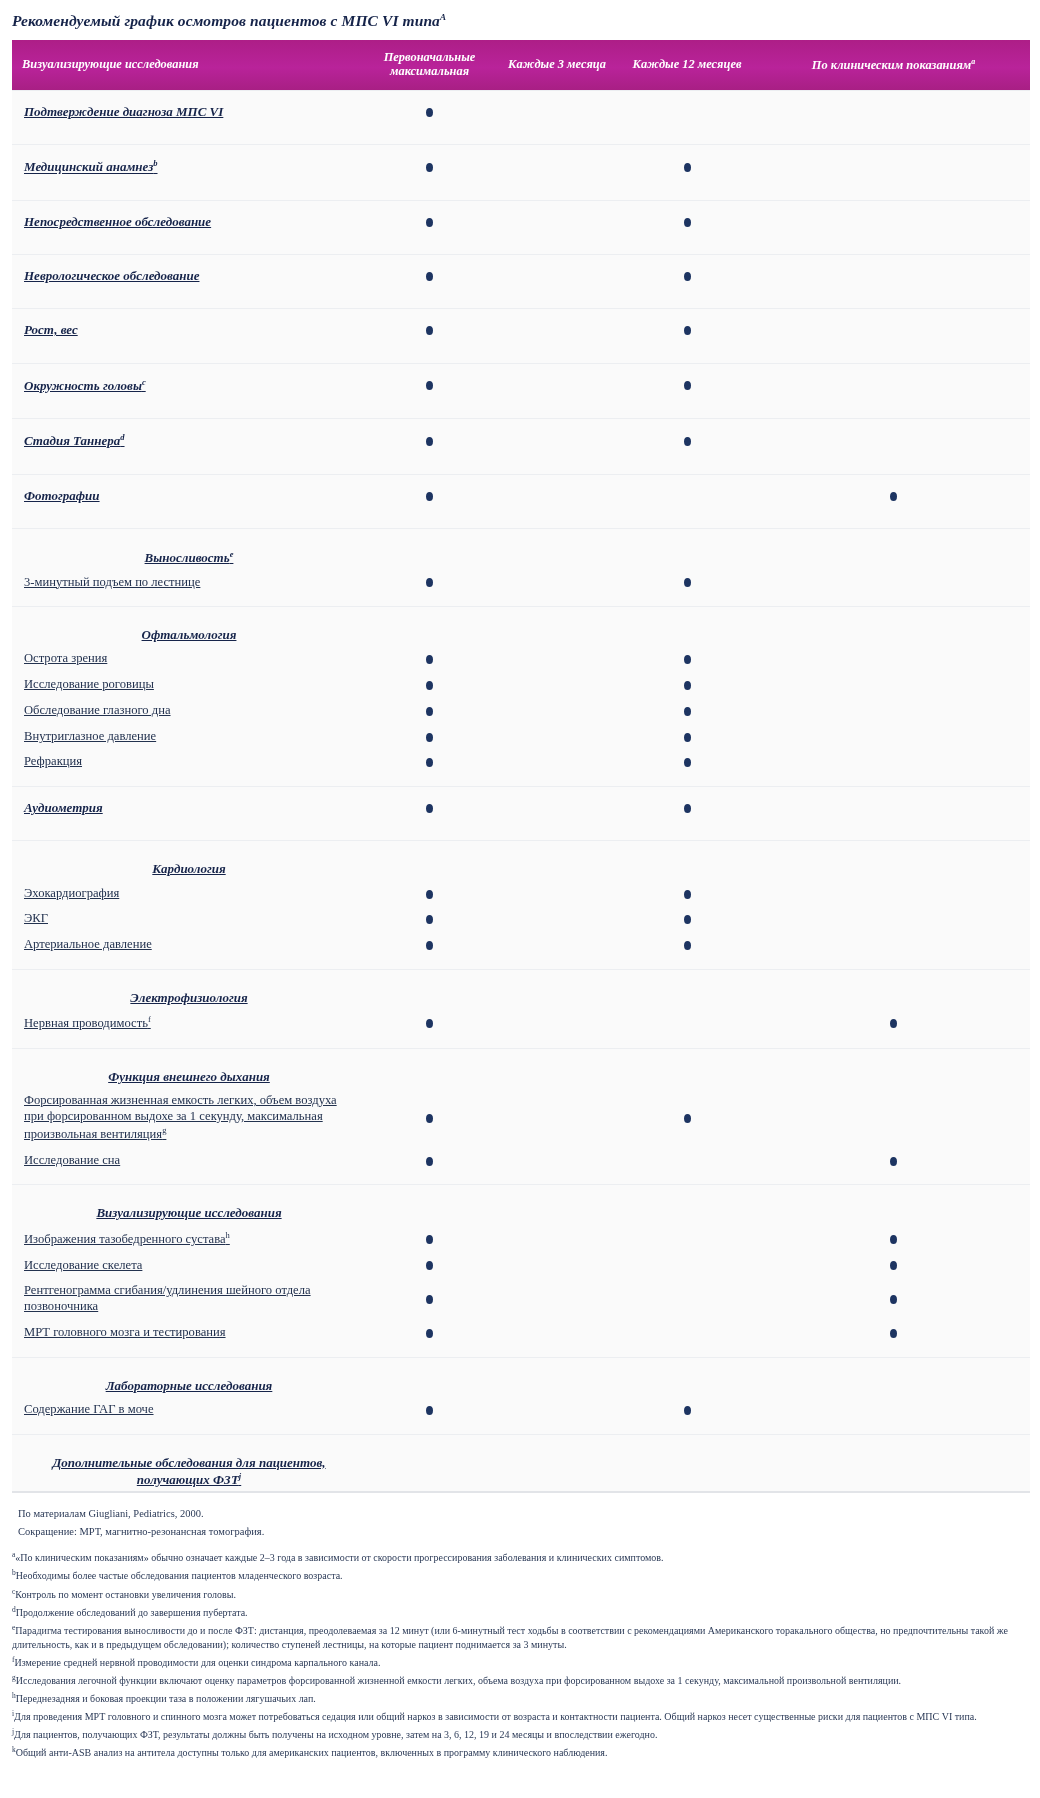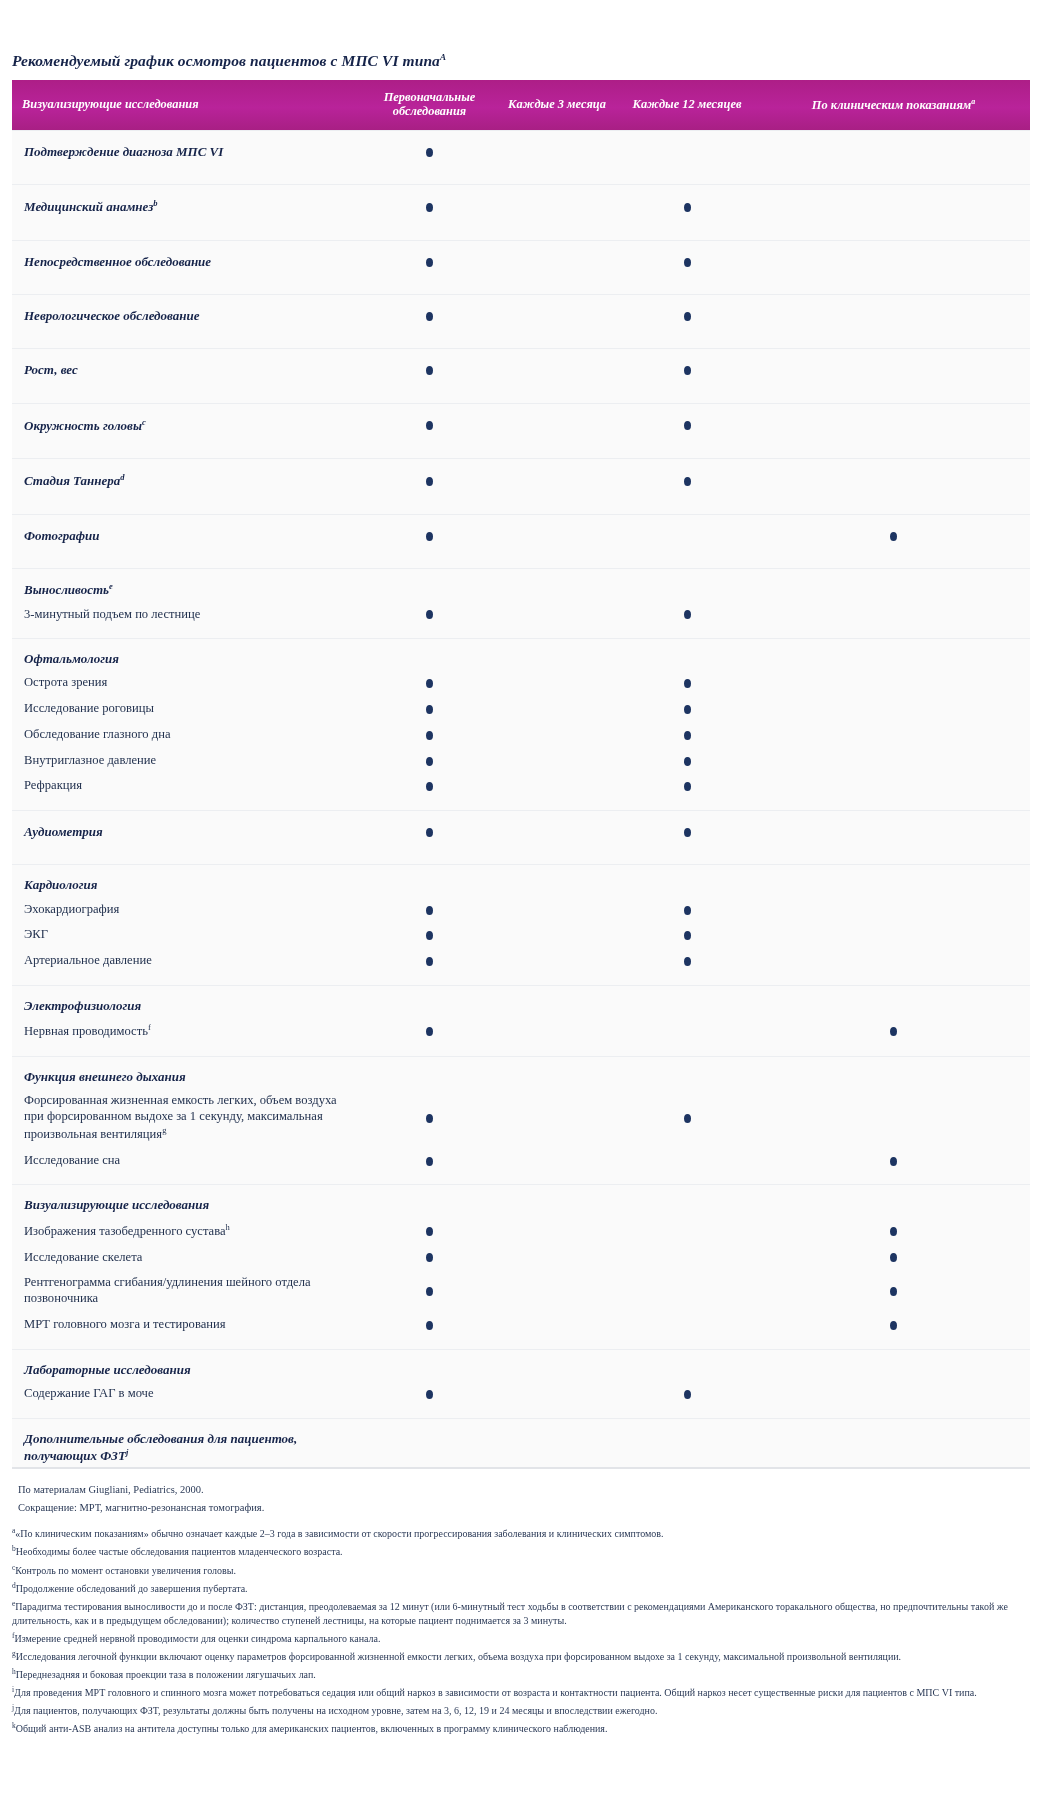--- a/index.html
+++ b/index.html
@@ -11,21 +11,20 @@
     width: 1040px;
     font-family: "Liberation Serif", "DejaVu Serif", serif;
     color: #1c2b4a;
     -webkit-font-smoothing: antialiased;
   }
   .page {
     width: 1040px;
     box-sizing: border-box;
     padding: 0;
     position: relative;
-    margin-top: 40px;
   }
   
   .doc-title {
     font-style: italic;
     font-weight: bold;
     font-size: 15.5px;
     color: #16244a;
     padding: 12px 0 10px 12px;
     letter-spacing: 0.1px;
   }
@@ -78,28 +77,30 @@
   tbody td {
     background: #fafafa;
     vertical-align: middle;
     padding: 0;
   }
   tbody td.name {
     padding: 5px 8px 5px 12px;
     font-size: 12.6px;
     line-height: 1.25;
     color: #23324f;
+    text-decoration: underline;
   }
   tbody td.name.section {
     font-style: italic;
     font-weight: bold;
     font-size: 13px;
-    padding-top: 12px;
+    padding-top: 20px;
     padding-bottom: 3px;
     color: #16244a;
+    text-align: center;
   }
   tbody td.name.single {
     font-style: italic;
     font-weight: bold;
     font-size: 13px;
     padding-top: 13px;
     padding-bottom: 13px;
     color: #16244a;
   }
   tbody td.name sup { font-size: 8.5px; vertical-align: super; }
@@ -168,21 +169,21 @@
     <colgroup>
       <col class="c-name">
         <col class="c-init">
         <col class="c-m3">
         <col class="c-m12">
         <col class="c-clin">
     </colgroup>
     <thead>
       <tr>
         <th class="first"><span>Визуализирующие исследования</span></th>
-        <th><span>Первоначальные обследования</span></th>
+        <th><span>Первоначальные максимальная</span></th>
         <th><span>Каждые 3 месяца</span></th>
         <th><span>Каждые 12 месяцев</span></th>
         <th><span>По клиническим показаниям</span><sup>a</sup></th>
       </tr>
     </thead>
     <tbody id="sched-body">
         <tr class="row group-start">
           <td class="name single">Подтверждение диагноза МПС VI</td>
           <td class="mark"><span class="dot"></span></td>
           <td class="mark"><span class="dot hidden"></span></td>

